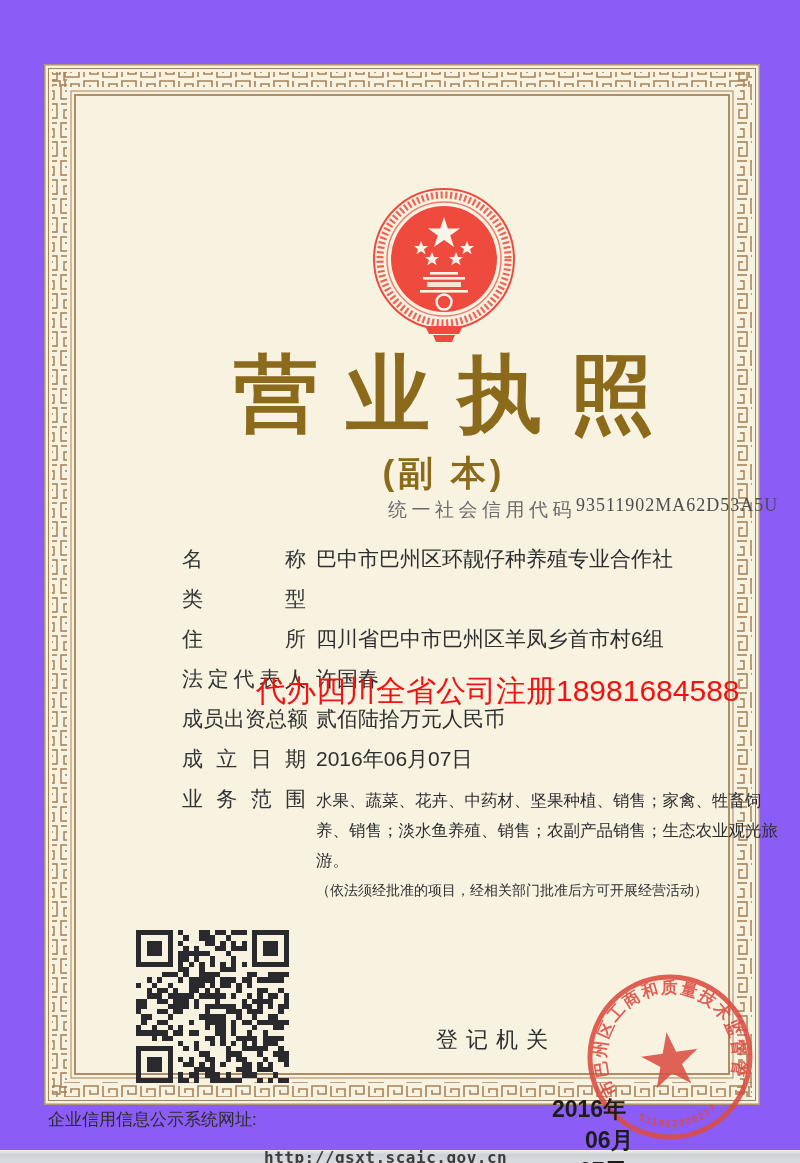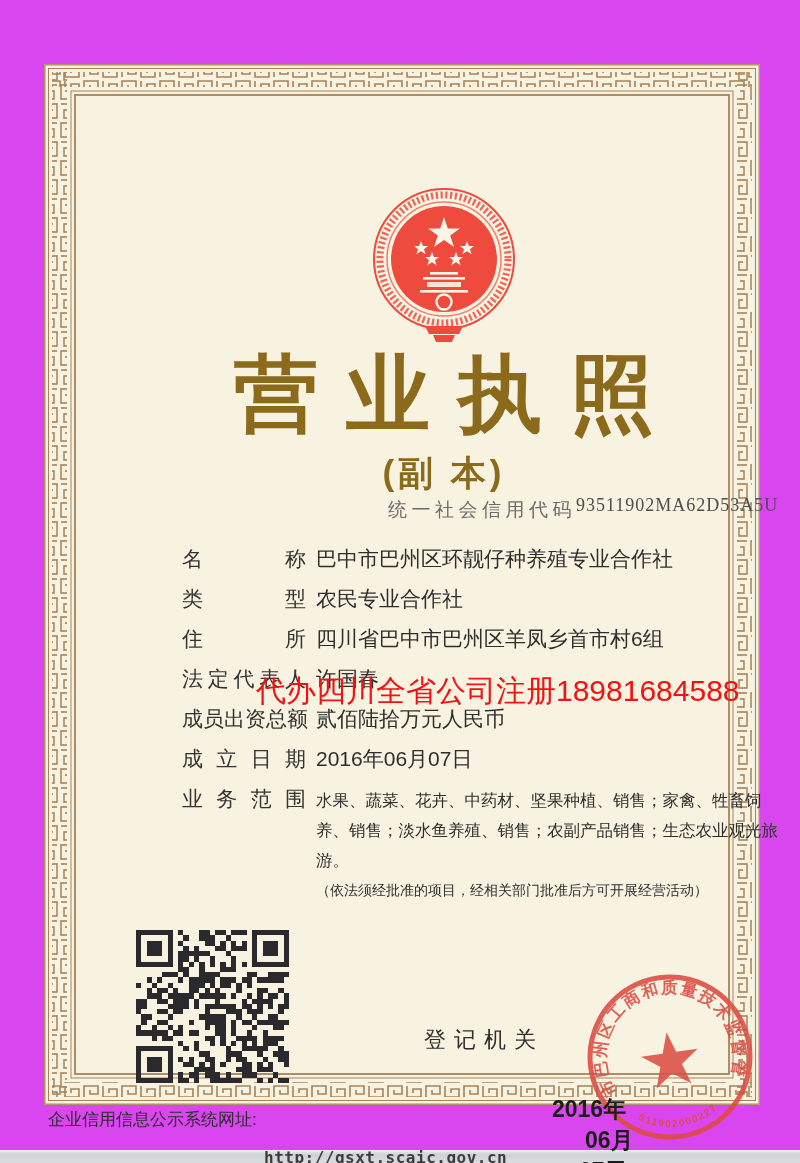--- a/index.html
+++ b/index.html
@@ -1,17 +1,17 @@
 <!DOCTYPE html>
 <html><head>
 <meta charset="utf-8">
 <style>
   html,body{margin:0;padding:0;}
   body{width:800px;height:1163px;background:#f4f4f2;font-family:"Liberation Sans",sans-serif;}
-  .page{position:relative;width:800px;height:1163px;background:#d946ef;overflow:hidden;}
+  .page{position:relative;width:800px;height:1163px;background:#8b5cf6;overflow:hidden;}
   .cert{position:absolute;left:44px;top:64px;width:716px;height:1041px;background:#f8f2e1;}
   .border-svg{position:absolute;left:0;top:0;}
   .emblem{position:absolute;left:325px;top:120px;}
   .title{position:absolute;left:0;top:274px;width:800px;text-align:center;
          font-size:84px;font-weight:900;color:#8c6a1c;letter-spacing:28px;padding-left:28px;box-sizing:border-box;
          font-family:"Liberation Sans",sans-serif;}
   .subtitle{position:absolute;left:0;top:386px;width:800px;text-align:center;
             font-size:35px;font-weight:700;color:#8c6a1c;letter-spacing:4px;}
   .credit-label{position:absolute;left:344px;top:421px;font-size:19px;color:#6b6b6b;letter-spacing:4.5px;margin-top:12px;}
   .credit-value{position:absolute;left:532px;top:431px;font-size:18px;color:#4d4d4d;
@@ -20,21 +20,21 @@
   .frow{display:flex;align-items:flex-start;min-height:40px;}
   .flabel{width:124px;margin-right:10px;display:flex;justify-content:space-between;
           font-size:21px;color:#333;flex-shrink:0;}
   .fvalue{font-size:21px;color:#2e2e2e;flex:1;}
   .fvalue.small{font-size:16.5px;line-height:30px;width:460px;}
   .fnote{font-size:14px;line-height:30px;color:#2e2e2e;}
   .watermark{position:absolute;left:212px;top:607px;font-size:30px;font-weight:500;color:#f31212;
              white-space:nowrap;z-index:5;}
   .qr{position:absolute;left:92px;top:866px;width:153px;height:153px;}
   .annual{position:absolute;left:88px;top:1037px;font-size:20px;font-weight:600;color:#222;letter-spacing:1px;}
-  .regorgan{position:absolute;left:380px;top:961px;font-size:22px;color:#2d2d2d;letter-spacing:8px;font-weight:500;}
+  .regorgan{position:absolute;left:392px;top:961px;font-size:22px;color:#2d2d2d;letter-spacing:8px;font-weight:500;}
   .stamp{position:absolute;left:541px;top:908px;z-index:3;}
   .issue-date{position:absolute;left:508px;top:1030px;z-index:4;font-size:23px;font-weight:600;color:#1c1c1c;display:flex;flex-direction:column;}
   .issue-date span:nth-child(2){margin-left:33px;}
   .issue-date span:nth-child(3){margin-left:27px;}
   .url{position:absolute;left:220px;top:1084px;z-index:6;font-size:16px;font-weight:700;color:#3c3c3c;
        font-family:"DejaVu Sans Mono",monospace;letter-spacing:0.5px;}
   .footer-left{position:absolute;left:48px;top:1108px;font-size:17px;color:#2b2b2b;}
   .footer-right{position:absolute;right:44px;top:1116px;font-size:17.5px;font-weight:600;color:#1f1f1f;}
   .scan-edge{position:absolute;left:0;top:1150px;width:800px;height:13px;
              background:linear-gradient(180deg,#f0f0ef 0%,#cdd2d6 35%,#dadde0 100%);}
@@ -103,21 +103,20 @@
             <span>名</span>
             <span>称</span>
           </div>
         <div class="fvalue">巴中市巴州区环靓仔种养殖专业合作社</div>
       </div>
       <div class="frow">
         <div class="flabel">
             <span>类</span>
             <span>型</span>
           </div>
-        <div class="fvalue">农民专业合作社</div>
       </div>
       <div class="frow">
         <div class="flabel">
             <span>住</span>
             <span>所</span>
           </div>
         <div class="fvalue">四川省巴中市巴州区羊凤乡首市村6组</div>
       </div>
       <div class="frow">
         <div class="flabel">

